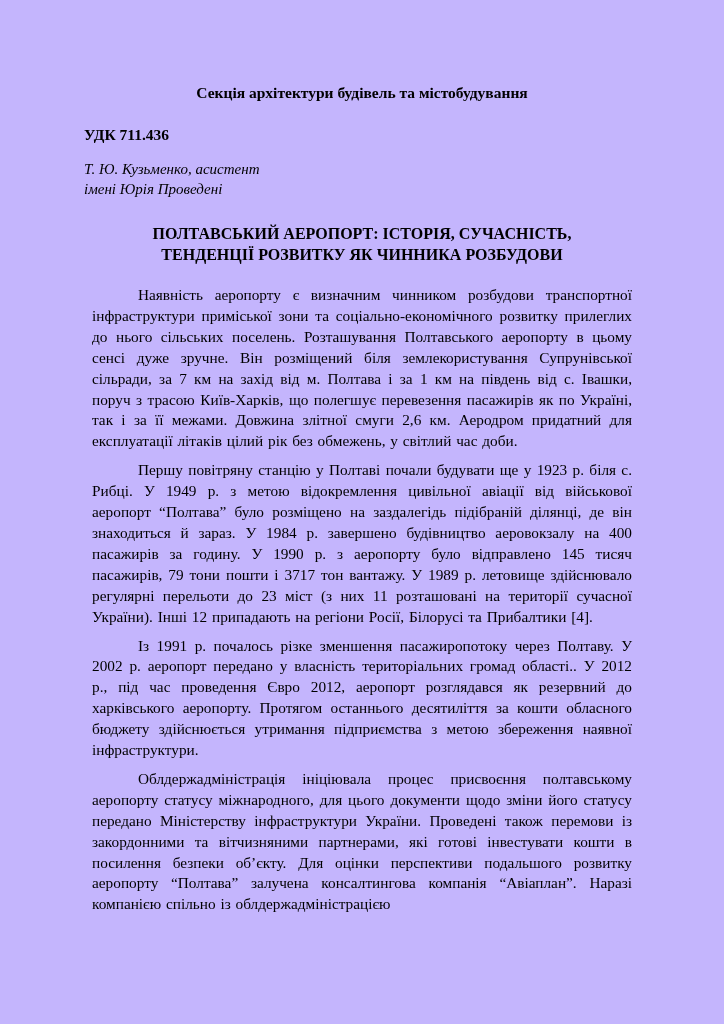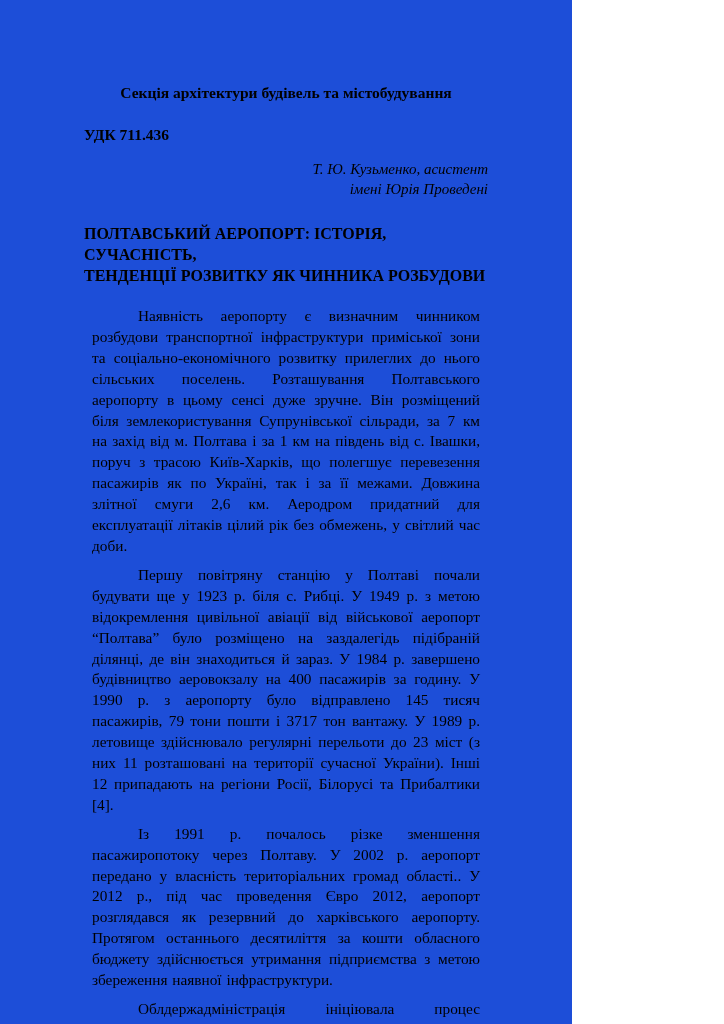--- a/index.html
+++ b/index.html
@@ -2,48 +2,48 @@
 <html><head>
 <meta charset="utf-8">
 <style>
   html, body {
     margin: 0;
     padding: 0;
     background: #ffffff;
   }
   .page {
     position: relative;
-    width: 572px;
+    width: 724px;
     height: 1024px;
     box-sizing: border-box;
-    background: #1d4ed8;
+    background: #c4b5fd;
     color: #000000;
     font-family: "Liberation Serif", "DejaVu Serif", serif;
     padding: 84px 84px 0 84px;
     overflow: hidden;
   }
   .section-header {
     text-align: center;
     font-weight: bold;
     font-size: 15.5px;
     margin: 0 0 24px 0;
   }
   .udc {
     font-weight: bold;
     font-size: 15.5px;
     margin: 16px 0 16px 0;
   }
   .author-block {
-    text-align: right;
     font-style: italic;
     font-size: 15px;
     line-height: 19.5px;
     margin: 0 0 24px 0;
   }
   .title {
+    text-align: center;
     font-weight: bold;
     font-size: 16px;
     line-height: 21px;
     margin: 0 0 20px 0;
   }
   .title span { display: block; }
   .body-text p {
     margin: 8px;
     text-align: justify;
     text-indent: 46px;

